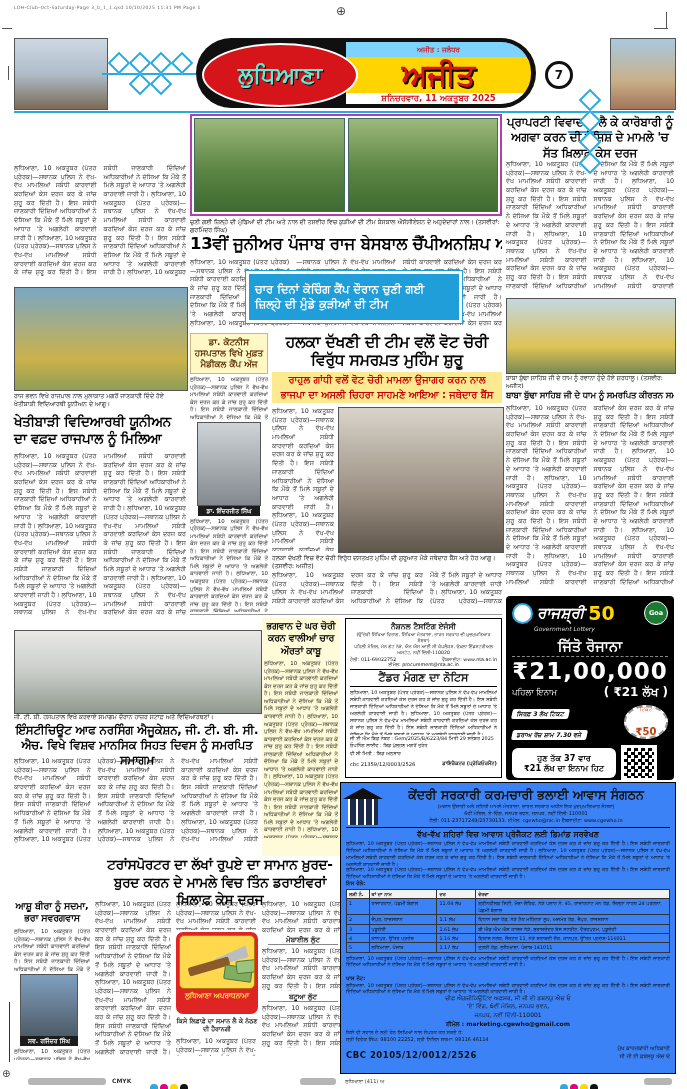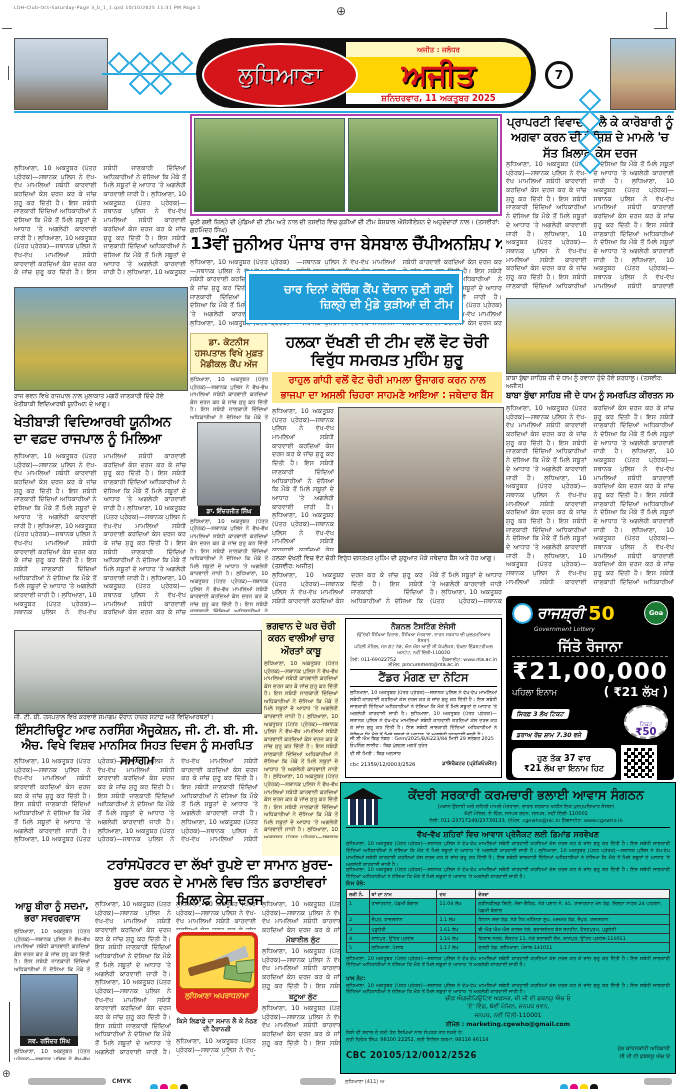--- a/index.html
+++ b/index.html
@@ -23,38 +23,38 @@
   .ph-boat{background:linear-gradient(180deg,#7aa7c2 0%,#cbb24a 70%,#8e9e57 100%);}
   .ph-group{background:linear-gradient(180deg,#d9d4ca 0%,#9b8f82 60%,#5f564c 100%);}
   .ph-turban{background:linear-gradient(180deg,#c3d8e2 0%,#dec253 65%,#7a8a55 100%);}
   .ph-nurses{background:linear-gradient(180deg,#e9e9e6 0%,#c9cdc9 50%,#8f998f 100%);}
   .ph-port{background:linear-gradient(180deg,#cfd4d8 0%,#82888d 100%);}
   .ph-port2{background:linear-gradient(180deg,#7fa0c0 0%,#4d5a66 100%);}
   
   .band{background:#101010;border-radius:36px;}
   .mast-red{position:absolute;left:6px;top:5px;width:152px;height:60px;background:#d6151b;
             border-radius:50%;border:2px solid #fff;display:flex;align-items:center;justify-content:center;z-index:2;}
-  .mast-red span{color:#e5e5e5;font-weight:normal;font-size:23px;text-shadow:1px 1px 0 #000;}
+  .mast-red span{color:#5eead4;font-weight:bold;font-size:23px;text-shadow:1px 1px 0 #000;}
   .mast-right{position:absolute;left:150px;top:4px;right:5px;bottom:4px;border-radius:0 30px 30px 0;
               overflow:hidden;display:flex;flex-direction:column;}
-  .chip-top{height:27px;background:#fef9c3;display:flex;align-items:center;justify-content:center;}
+  .chip-top{height:27px;background:#7dd3fc;display:flex;align-items:center;justify-content:center;}
   .chip-top span{color:#d6151b;font-weight:bold;font-size:7px;}
   .mast-yellow{flex:1;background:#ffd400;display:flex;align-items:center;justify-content:center;}
   .mast-yellow span{color:#d6151b;font-weight:bold;font-size:30px;text-shadow:1.5px 1.5px 0 #000;}
   .chip-date{height:14px;background:#fff;display:flex;align-items:center;justify-content:center;}
   .chip-date span{color:#d6151b;font-weight:bold;font-size:8.5px;}
   .pgnum{background:#fff;border:3px solid #101010;border-radius:50%;display:flex;align-items:center;
          justify-content:center;font-weight:bold;font-size:12px;}
   .dmdwrap{display:flex;flex-wrap:wrap;align-content:center;justify-content:center;gap:5px;position:relative;}
   .dmdwrap::before{content:"";position:absolute;left:-6px;right:-6px;top:50%;height:2px;background:#2aa9e1;}
   .dmd{width:12px;height:12px;border:2.5px solid #2aa9e1;transform:rotate(45deg);background:#fff;z-index:1;}
   .blueline{background:#2aa9e1;}
   
   .bluebox{background:#1f9ed9;border:3px solid #fff;color:#fff;font-weight:bold;font-size:11.5px;
-           line-height:1.3;display:flex;align-items:center;justify-content:center;text-align:right;
+           line-height:1.3;display:flex;align-items:center;justify-content:center;text-align:left;
            box-shadow:0 0 0 1px #1f9ed9;}
   .subyellow{background:#fde98f;color:#c80000;font-weight:bold;font-size:9.8px;line-height:1.45;
              display:flex;align-items:center;justify-content:center;text-align:center;}
   .kotnis-title{background:#fff8c6;border:1px solid #c9b87a;color:#5a2d00;font-weight:bold;
                 font-size:8.8px;line-height:1.25;text-align:center;padding:3px 2px;}
   .capbar{background:#1c1c1c;color:#fff;font-weight:bold;font-size:6px;text-align:center;line-height:1.6;}
   .womenbox{background:#fffbd8;}
   .brief-head{font-weight:bold;font-size:7px;text-align:center;border-bottom:1px solid #888;margin:2px 6px;}
   
   .crime{background:#e02424;border-radius:7px;padding:3px;box-sizing:border-box;}
@@ -65,29 +65,29 @@
   .note1{position:absolute;left:44px;top:30px;width:26px;height:13px;background:#7fae62;border:1px solid #4e7a3e;border-radius:2px;transform:rotate(8deg);}
   .note2{position:absolute;left:56px;top:24px;width:22px;height:11px;background:#9cc47e;border:1px solid #4e7a3e;border-radius:2px;transform:rotate(-6deg);}
   .crime-label{color:#ffe34d;font-weight:bold;font-size:7.2px;text-align:center;line-height:1.9;}
   
   .lotto{background:#000;color:#fff;border-radius:4px;box-sizing:border-box;padding:5px 6px;}
   .lg-circle{width:17px;height:17px;border-radius:50%;background:#fff;border:2px solid #2aa9e1;display:inline-block;}
   .goa{width:22px;height:22px;border-radius:50%;background:#1d7a34;border:1.5px solid #fff;color:#fff;
        font-weight:bold;font-size:6.5px;display:flex;align-items:center;justify-content:center;}
   .chipw{background:#fff;color:#000;font-weight:bold;font-size:6.2px;padding:1px 5px;transform:skewX(-12deg);
          display:inline-block;border-radius:2px;margin-bottom:3px;}
-  .burst{background:#fff;color:#4c1d95;border-radius:50%;width:40px;height:30px;display:flex;flex-direction:column;
-         align-items:center;justify-content:flex-end;line-height:1;border:2px dashed #999;}
+  .burst{background:#fff;color:#c2410c;border-radius:50%;width:40px;height:30px;display:flex;flex-direction:column;
+         align-items:center;justify-content:space-between;line-height:1;border:2px dashed #999;}
   .hitbox{background:#fff;color:#000;border-radius:6px;font-weight:bold;font-size:8.2px;line-height:1.25;
           display:flex;flex-direction:column;align-items:center;justify-content:center;text-align:center;}
   .qr{background:conic-gradient(#000 25%,#fff 0 50%,#000 0 75%,#fff 0) 0 0/7px 7px;border:3px solid #fff;}
   .ctitle{background:#d9d9d9;color:#000;font-weight:bold;font-size:5.4px;border-radius:5px;padding:0 6px;line-height:1.7;display:inline-block;}
   .cline{font-size:4.7px;font-weight:bold;line-height:1.5;color:#fff;text-align:center;}
   
-  .cg{border:1.5px solid #000;box-sizing:border-box;background:#14b8a6;padding:4px 5px;}
+  .cg{border:1.5px solid #000;box-sizing:border-box;background:#3b82f6;padding:4px 5px;}
   .house{width:30px;height:26px;background:#1b2a4a;position:relative;margin:12px 4px 0 2px;
          background-image:repeating-linear-gradient(90deg,#fff 0 2px,transparent 2px 8px);}
   .house::before{content:"";position:absolute;top:-11px;left:-5px;border-left:20px solid transparent;
                  border-right:20px solid transparent;border-bottom:11px solid #111;}
   .cgtable{width:100%;border-collapse:collapse;margin:2px 0;}
   .cgtable td,.cgtable th{border:0.7px solid #333;font-size:4.9px;line-height:1.3;padding:1px 2px;vertical-align:top;text-align:left;}
   .cgtable th{font-weight:bold;background:#f2f2f2;}
   .tiny5{font-size:4.9px;line-height:1.4;}
   
   .dot{width:8px;height:8px;border-radius:50%;display:inline-block;margin-right:2px;}

